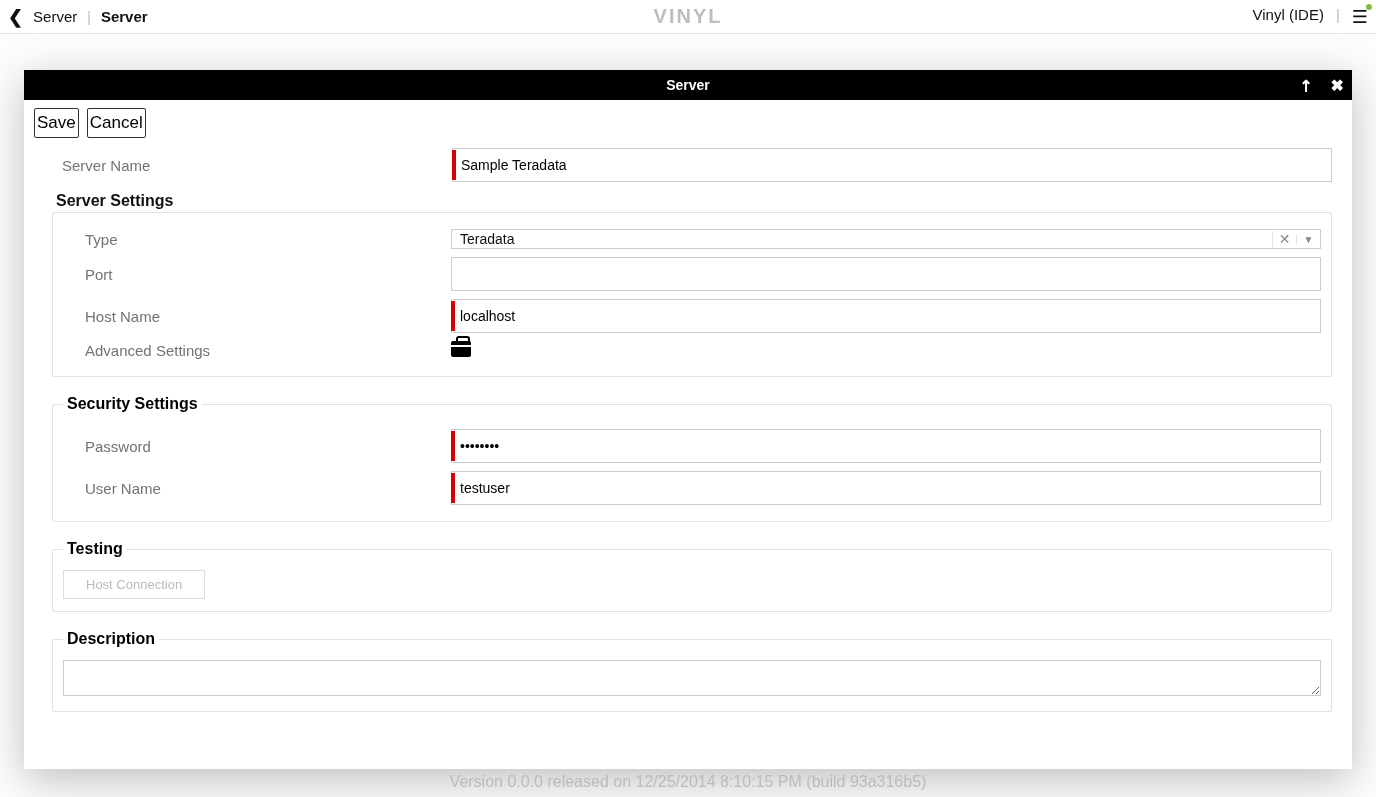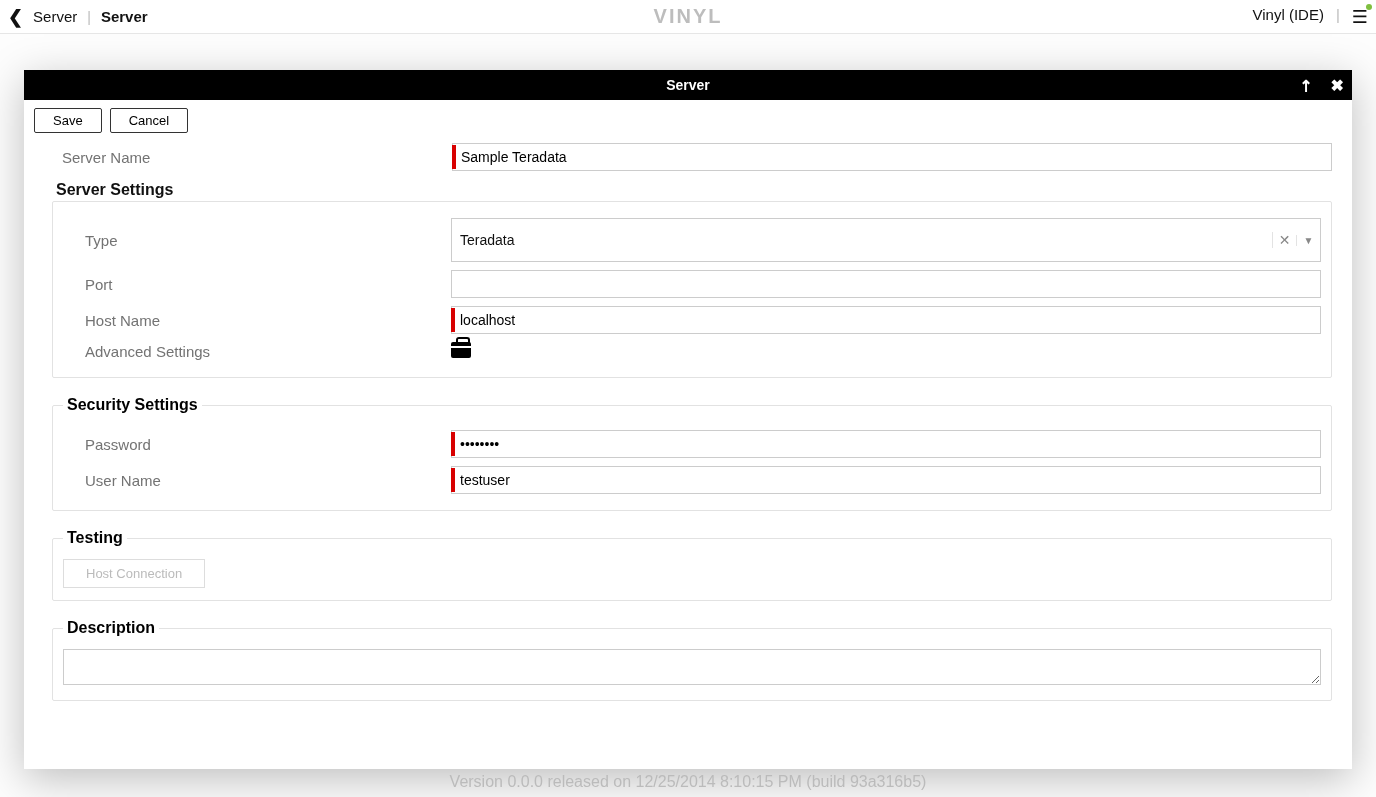--- a/index.html
+++ b/index.html
@@ -21,38 +21,38 @@
   
   .workspace { flex: 1; position: relative; background: #fdfdfd; overflow: hidden; }
   .version-footer { position: absolute; bottom: 6px; left: 0; right: 0; text-align: center; font-size: 16px; color: #bbb; }
 
   
   .modal { position: absolute; left: 24px; right: 24px; top: 36px; bottom: 28px; background: #fff; box-shadow: 0 10px 40px rgba(0,0,0,0.25); display: flex; flex-direction: column; overflow: hidden; }
   .modal-header { background: #000; color: #fff; height: 30px; display: flex; align-items: center; justify-content: center; position: relative; font-weight: 600; font-size: 14px; }
   .modal-header .tools { position: absolute; right: 8px; top: 0; height: 100%; display: flex; align-items: center; gap: 18px; }
   .modal-header .tools span { cursor: pointer; font-size: 16px; }
   .modal-toolbar { padding: 8px 10px 6px; display: flex; gap: 8px; }
-  .btn { border: 1px solid #333; background: #fff; padding: 4px 18px; font-size: 13px; cursor: pointer; border-radius: 2px; }
+  .btn { border: 1px solid #333; background: #fff; padding: 4px 2px; font-size: 17px; cursor: pointer; border-radius: 2px; }
 
   .modal-body { flex: 1; overflow-y: auto; padding: 0 20px 20px 28px; position: relative; }
   .modal-body::-webkit-scrollbar { width: 14px; }
   .modal-body::-webkit-scrollbar-thumb { background: #ccc; }
   .modal-body::-webkit-scrollbar-track { background: #f2f2f2; }
 
   
   .form-row { display: flex; align-items: center; padding: 4px 0; }
   .form-row .lbl { flex: 0 0 400px; color: #737373; font-size: 15px; padding-left: 10px; }
   .form-row .ctrl { flex: 1; }
   .form-row.nested .lbl { padding-left: 22px; }
 
   .input-wrap { position: relative; }
   .input-wrap.required::before { content:""; position:absolute; left:0; top:2px; bottom:2px; width:4px; background:#d80000; }
-  .text-input { width: 100%; height: 28px; border: 1px solid #ccc; padding: 1px 8px; font-size: 14px; }
+  .text-input { width: 100%; height: 28px; border: 1px solid #ccc; padding: 16px 8px; font-size: 14px; }
 
-  .select-wrap { display:flex; align-items:center; border:1px solid #ccc; height:44px; }
+  .select-wrap { display:flex; align-items:center; border:1px solid #ccc; height:20px; }
   .select-wrap .sel-text { flex:1; padding:0 8px; font-size:14px; }
   .select-wrap .sel-clear { width:24px; text-align:center; color:#888; border-left:1px solid #e3e3e3; cursor:pointer; }
   .select-wrap .sel-caret { width:24px; text-align:center; color:#888; border-left:1px solid #e3e3e3; cursor:pointer; font-size:10px; }
 
   fieldset.group { border:1px solid #e2e2e2; border-radius:2px; margin: 6px 0 18px; padding: 12px 10px; }
   fieldset.group legend { font-size:16px; font-weight:600; color:#000000; padding:0 4px; }
   .plain-legend { font-size:16px; font-weight:600; color:#111; margin: 6px 0 2px 4px; }
 
   .briefcase { width:20px; height:16px; background:#000; position:relative; display:inline-block; cursor:pointer; border-radius:2px; }
   .briefcase::before { content:""; position:absolute; top:-5px; left:5px; width:10px; height:5px; border:2px solid #000; border-bottom:none; border-radius:3px 3px 0 0; }

